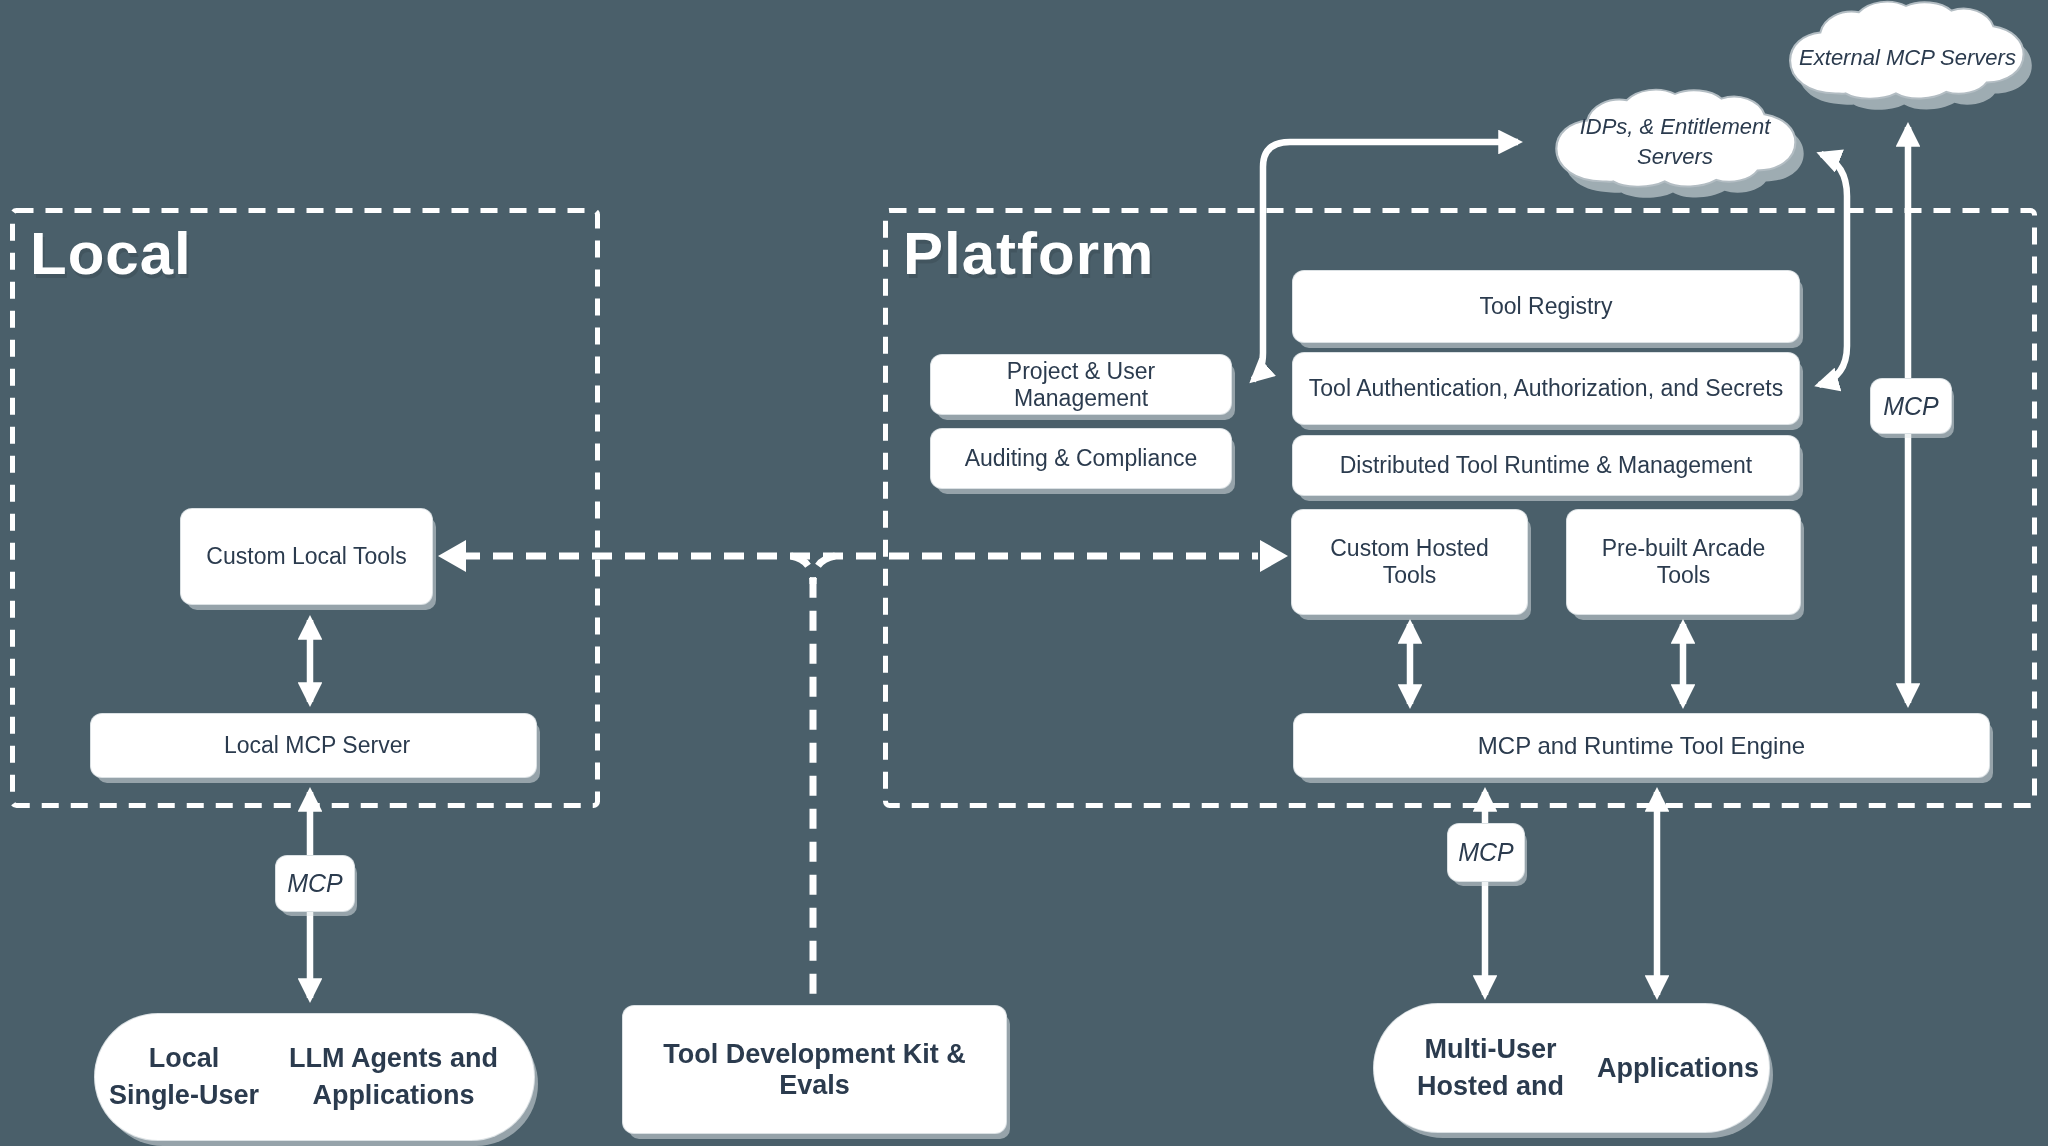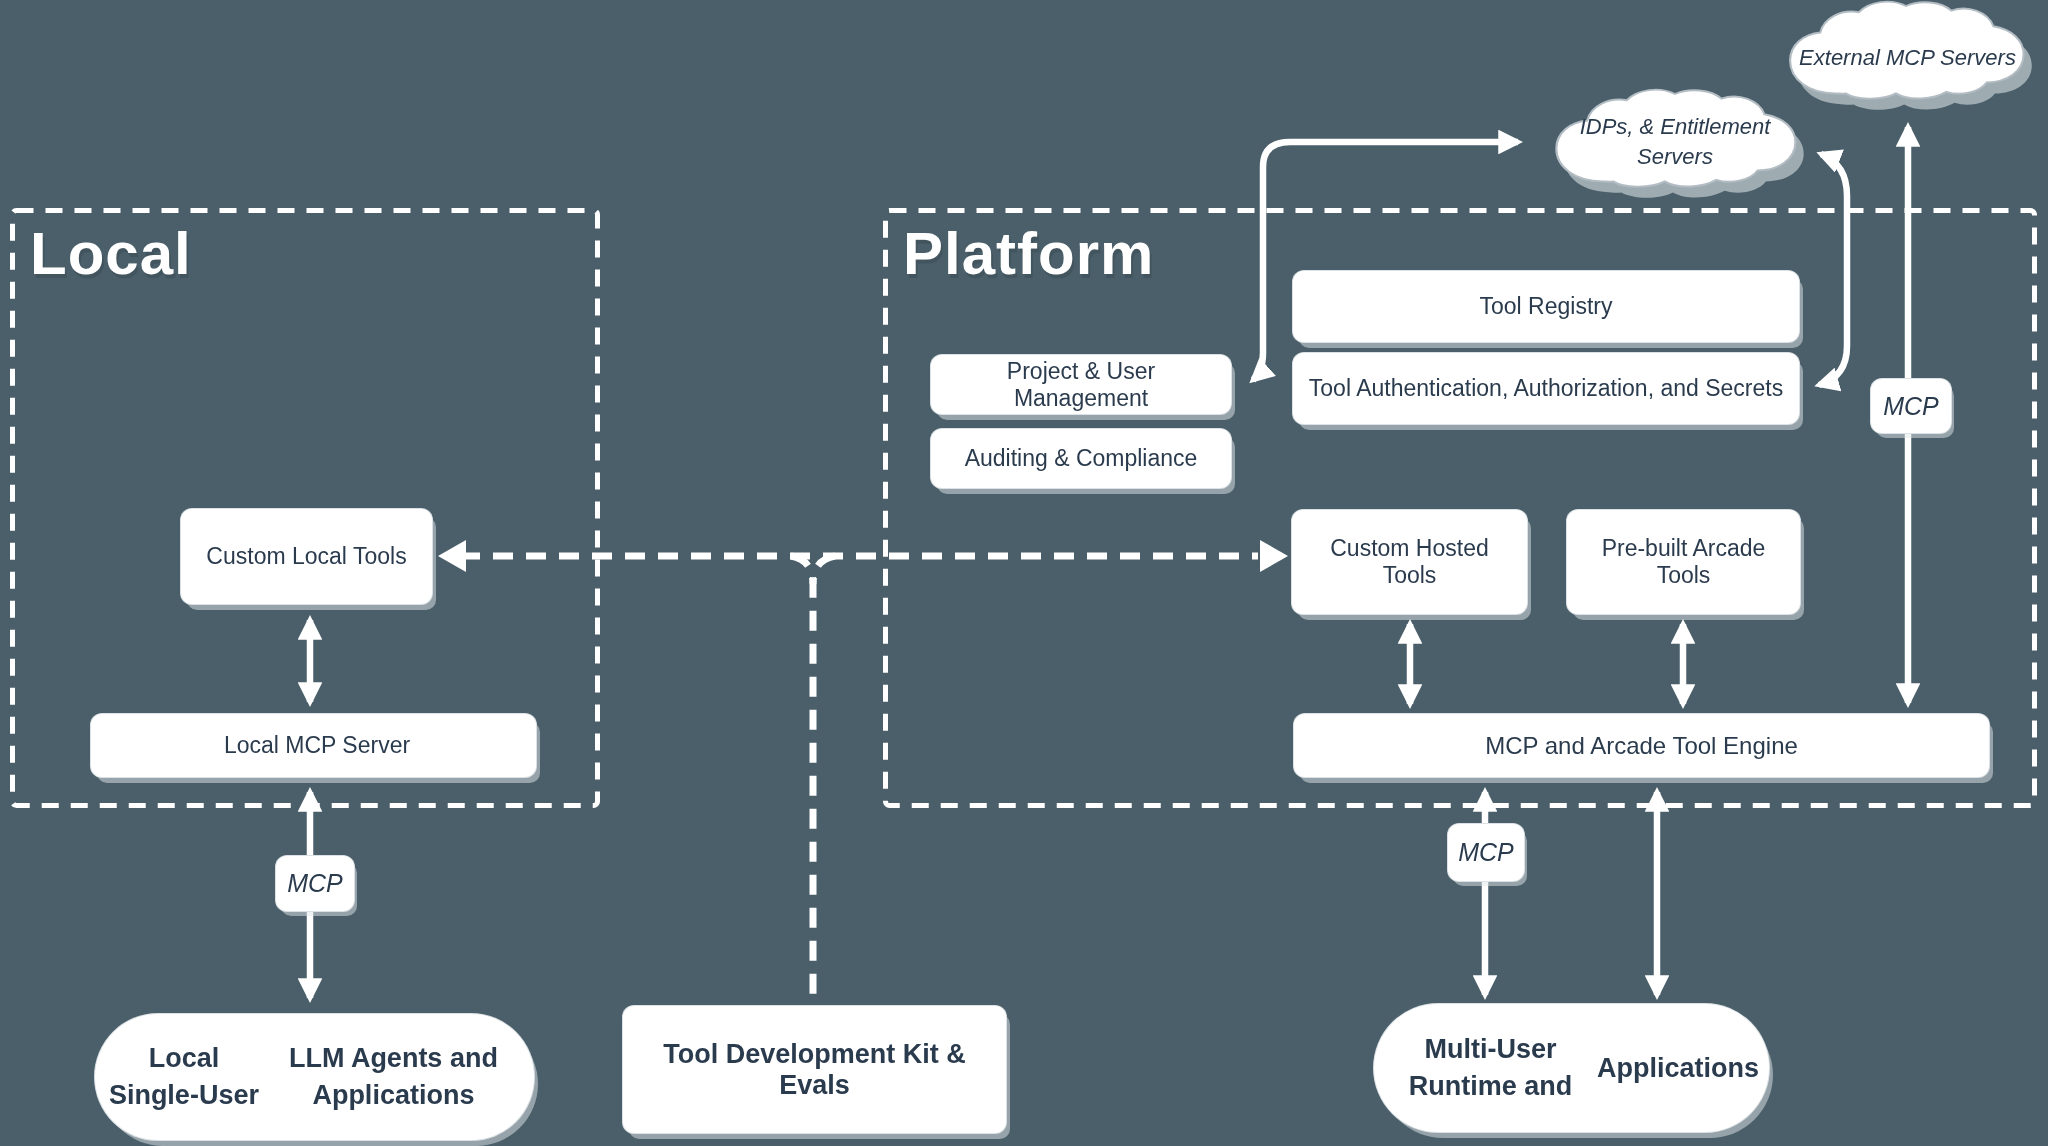--- a/index.html
+++ b/index.html
@@ -93,31 +93,32 @@
     <span>Servers</span>
   </div>
 
   <div class="node" style="left:180px;top:508px;width:253px;height:97px;">Custom Local Tools</div>
   <div class="node" style="left:90px;top:713px;width:447px;height:65px;padding-left:17px;">Local MCP Server</div>
 
   <div class="node" style="left:930px;top:354px;width:302px;height:61px;">Project &amp; User Management</div>
   <div class="node" style="left:930px;top:428px;width:302px;height:61px;text-align:right;">Auditing &amp; Compliance</div>
   <div class="node" style="left:1292px;top:270px;width:508px;height:73px;">Tool Registry</div>
   <div class="node" style="left:1292px;top:352px;width:508px;height:73px;">Tool Authentication, Authorization, and Secrets</div>
+  <div class="node" style="left:1292px;top:435px;width:508px;height:61px;">Distributed Tool Runtime &amp; Management</div>
   <div class="node" style="left:1291px;top:509px;width:237px;height:106px;">Custom Hosted Tools</div>
   <div class="node" style="left:1566px;top:509px;width:235px;height:106px;">Pre-built Arcade Tools</div>
-  <div class="node" style="left:1293px;top:713px;width:697px;height:65px;font-size:24px;">MCP and Arcade Tool Engine</div>
+  <div class="node" style="left:1293px;top:713px;width:697px;height:65px;font-size:24px;">MCP and Runtime Tool Engine</div>
 
   <div class="node bold" style="left:622px;top:1005px;width:385px;height:129px;">Tool Development Kit &amp; Evals</div>
   <div class="node bold pill" style="left:94px;top:1013px;width:441px;height:128px;">
     <span>Local Single-User</span>
     <span>LLM Agents and Applications</span>
   </div>
   <div class="node bold pill" style="left:1373px;top:1003px;width:397px;height:130px;">
-    <span>Multi-User Runtime and</span>
+    <span>Multi-User Hosted and</span>
     <span>Applications</span>
   </div>
 
   <div class="tag" style="left:275px;top:855px;width:78px;height:55px;">MCP</div>
   <div class="tag" style="left:1447px;top:823px;width:76px;height:57px;">MCP</div>
   <div class="tag" style="left:1870px;top:378px;width:80px;height:54px;">MCP</div>
 
 </div>
 
 </body></html>

